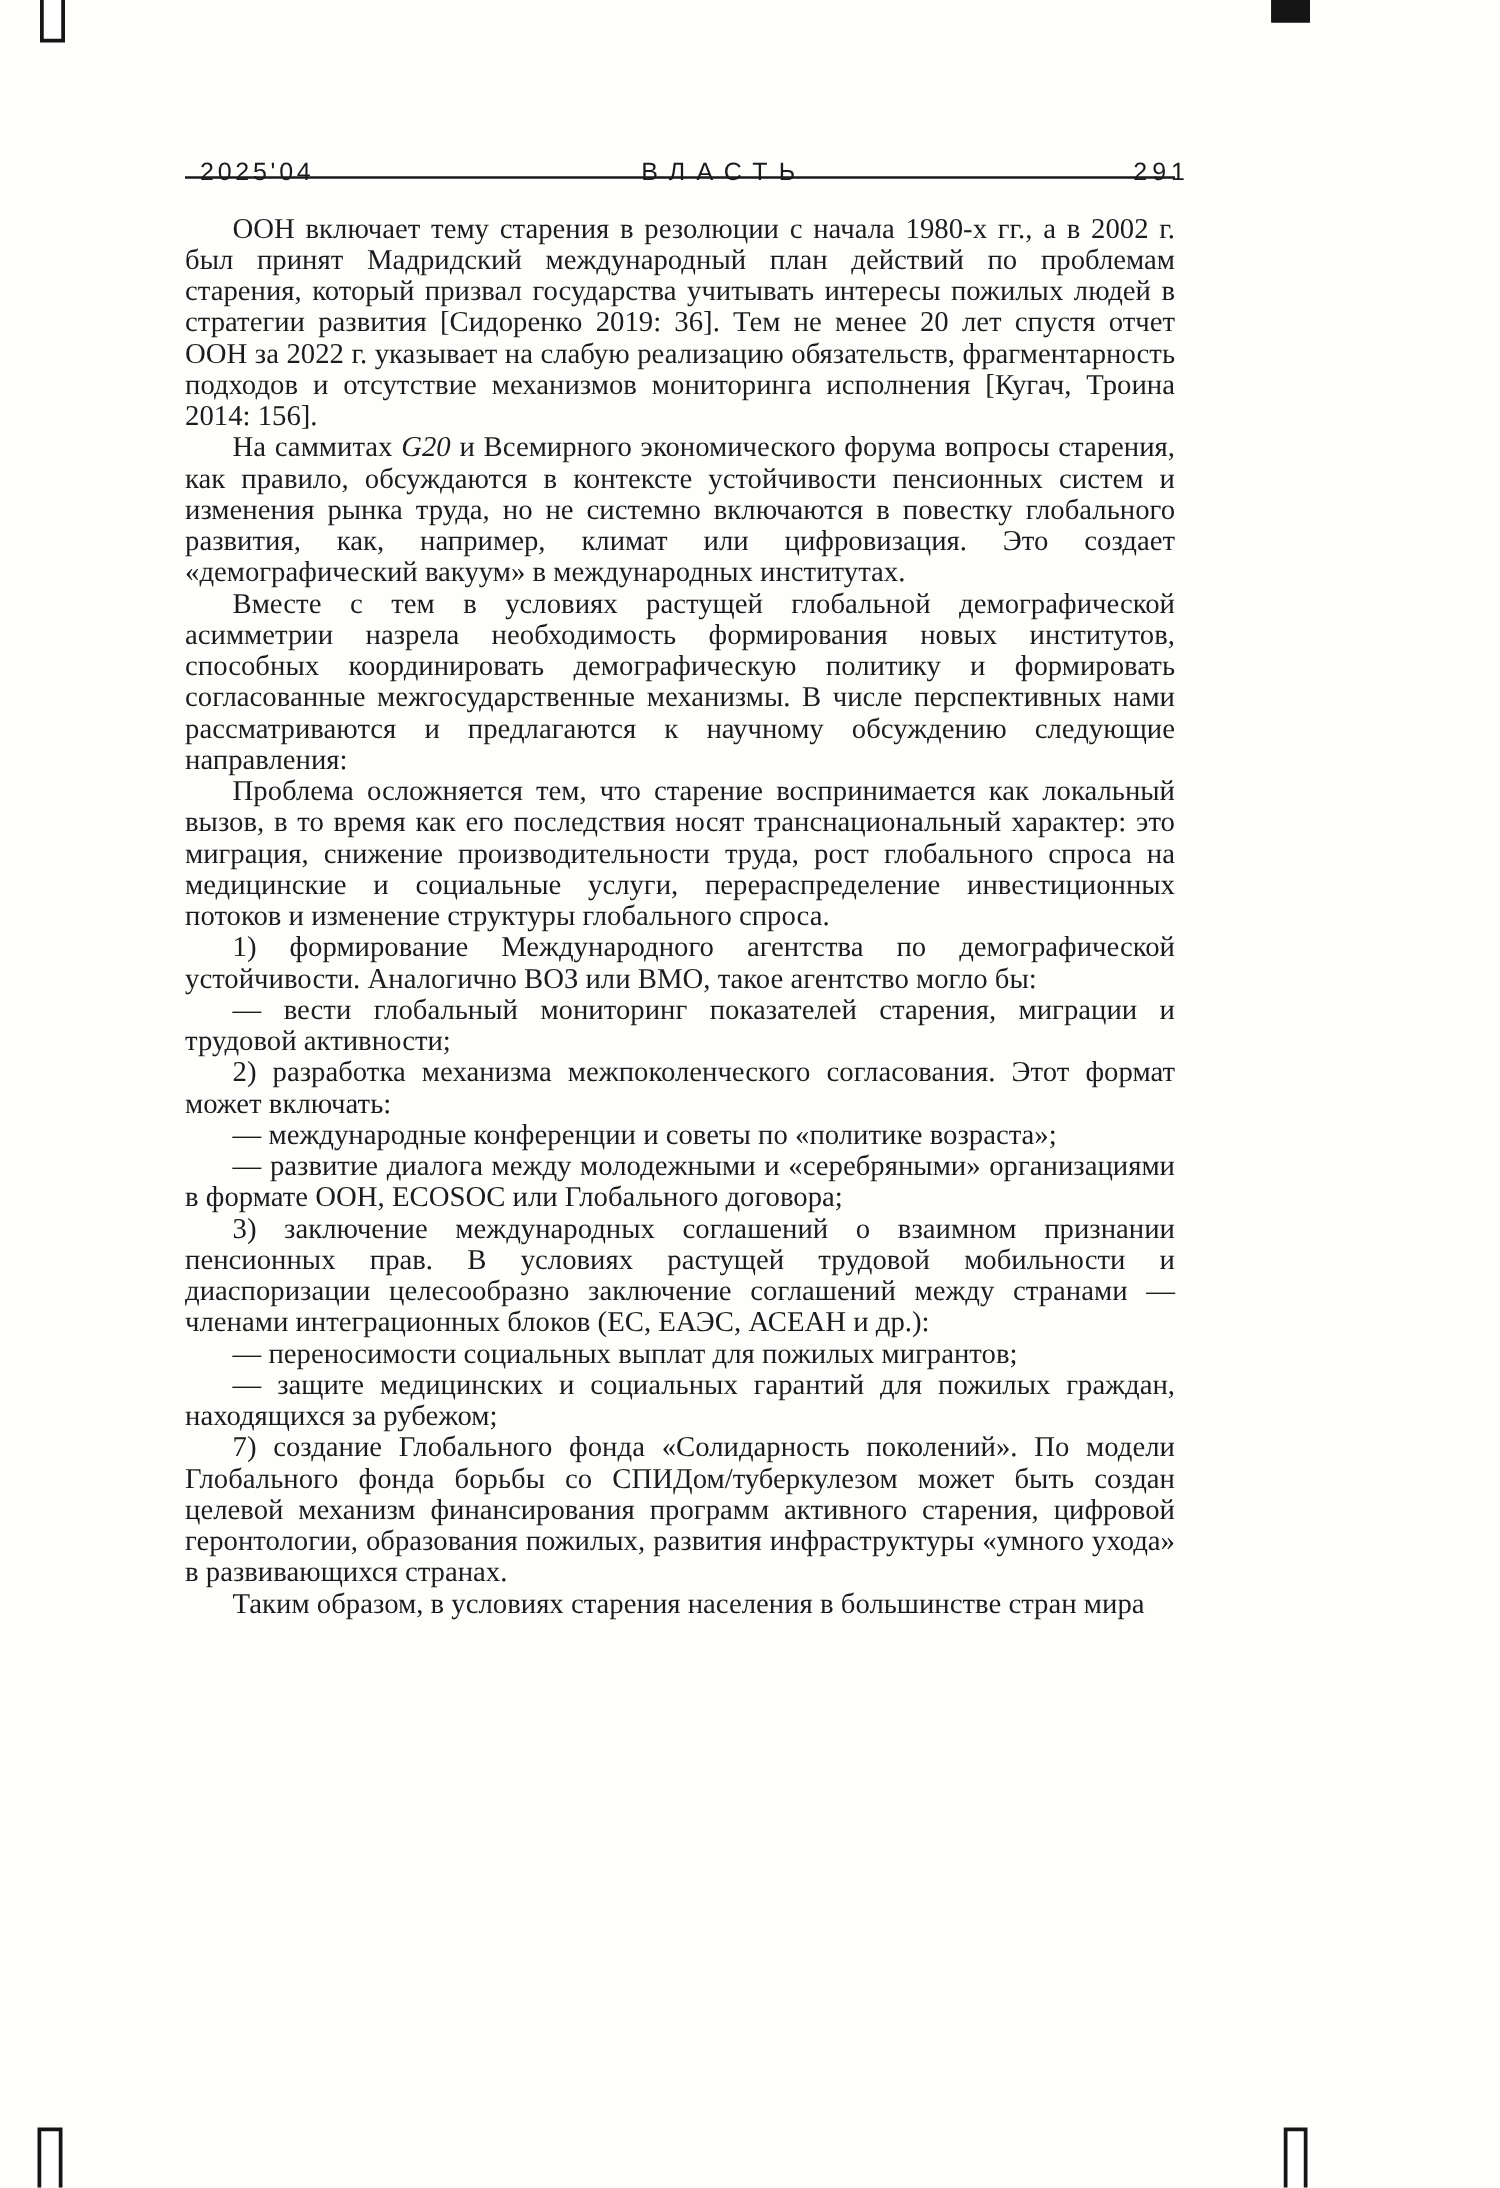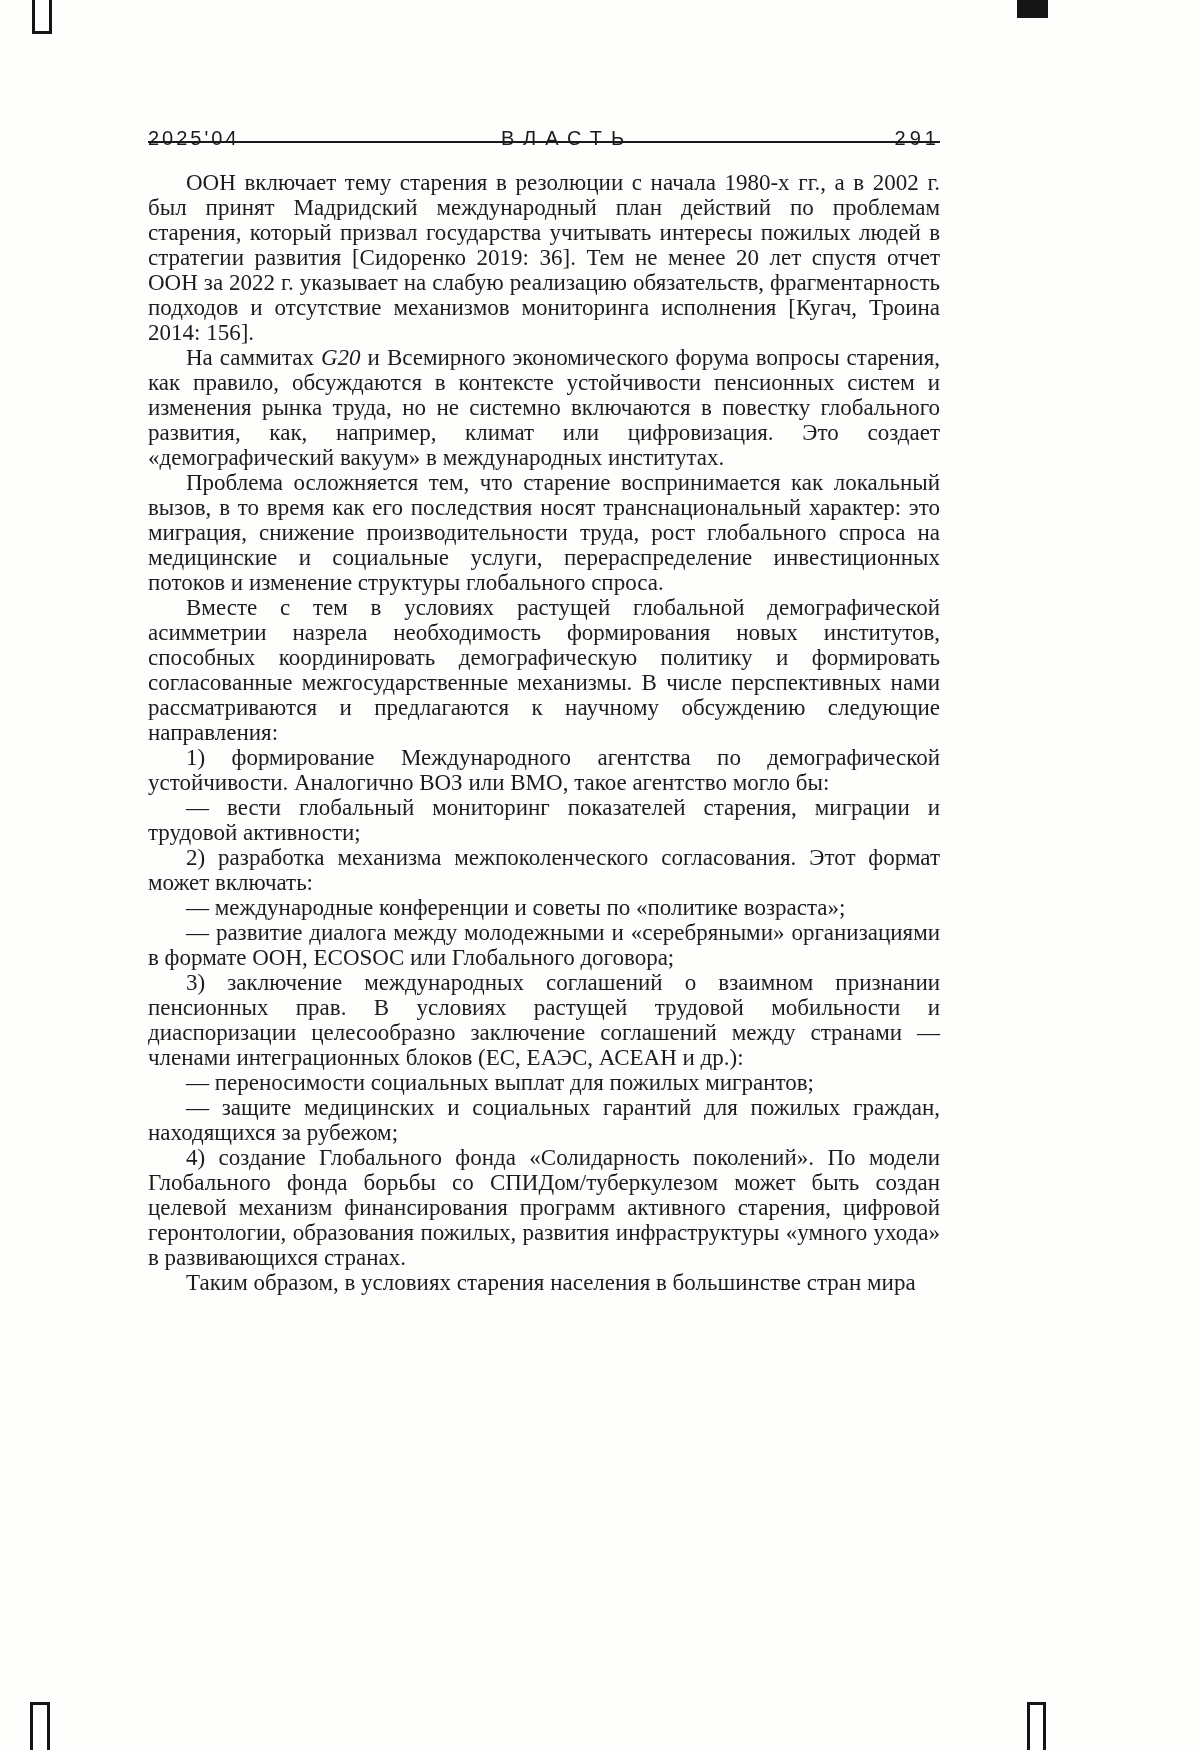--- a/index.html
+++ b/index.html
@@ -28,21 +28,21 @@
   .reg-mark.br { left: 1027px;top: 1702px; width: 19px; height: 70px; }
   .reg-mark.tr {
     left: 1017px; top: -8px; width: 31px; height: 26px;
     background: #151515; border-color: #151515;
   }
 
   
   .page-header {
     position: absolute;
     top: 106px;
-    left: 148px;
+    left: 160px;
     width: 792px;
     display: flex;
     justify-content: space-between;
     align-items: baseline;
     font-family: "Liberation Sans", sans-serif;
     font-size: 20px;
     color: #1a1a1a;
   }
   .page-header .issue   { letter-spacing: 3px; }
   .page-header .journal { letter-spacing: 9px; margin-top: 21px; }
@@ -86,25 +86,25 @@
 <div class="page-header">
   <span class="issue">2025'04</span>
   <span class="journal">ВЛАСТЬ</span>
   <span class="pageno">291</span>
 </div>
 <div class="header-rule"></div>
 
 <div class="article-body">
     <p class="para"><span>ООН включает тему старения в резолюции с начала 1980-х гг., а в 2002 г. был принят Мадридский международный план действий по проблемам старения, который призвал государства учитывать интересы пожилых людей в стратегии развития [Сидоренко 2019: 36]. Тем не менее 20 лет спустя отчет ООН за 2022 г. указывает на слабую реализацию обязательств, фрагментарность подходов и отсутствие механизмов мониторинга исполнения [Кугач, Троина 2014: 156].</span></p>
     <p class="para"><span>На саммитах </span><span style="font-style: italic;">G20</span><span> и Всемирного экономического форума вопросы старения, как правило, обсуждаются в контексте устойчивости пенсионных систем и изменения рынка труда, но не системно включаются в повестку глобального развития, как, например, климат или цифровизация. Это создает «демографический вакуум» в международных институтах.</span></p>
+    <p class="para"><span>Вместе с тем в условиях растущей глобальной демографической асимметрии назрела необходимость формирования новых институтов, способных координировать демографическую политику и формировать согласованные межгосударственные механизмы. В числе перспективных нами рассматриваются и предлагаются к научному обсуждению следующие направления:</span></p>
     <p class="para"><span>Проблема осложняется тем, что старение воспринимается как локальный вызов, в то время как его последствия носят транснациональный характер: это миграция, снижение производительности труда, рост глобального спроса на медицинские и социальные услуги, перераспределение инвестиционных потоков и изменение структуры глобального спроса.</span></p>
-    <p class="para"><span>Вместе с тем в условиях растущей глобальной демографической асимметрии назрела необходимость формирования новых институтов, способных координировать демографическую политику и формировать согласованные межгосударственные механизмы. В числе перспективных нами рассматриваются и предлагаются к научному обсуждению следующие направления:</span></p>
     <p class="para"><span>1) формирование Международного агентства по демографической устойчивости. Аналогично ВОЗ или ВМО, такое агентство могло бы:</span></p>
     <p class="para"><span>— вести глобальный мониторинг показателей старения, миграции и трудовой активности;</span></p>
     <p class="para"><span>2) разработка механизма межпоколенческого согласования. Этот формат может включать:</span></p>
     <p class="para"><span>— международные конференции и советы по «политике возраста»;</span></p>
     <p class="para"><span>— развитие диалога между молодежными и «серебряными» организациями в формате ООН, ECOSOC или Глобального договора;</span></p>
     <p class="para"><span>3) заключение международных соглашений о взаимном признании пенсионных прав. В условиях растущей трудовой мобильности и диаспоризации целесообразно заключение соглашений между странами — членами интеграционных блоков (ЕС, ЕАЭС, АСЕАН и др.):</span></p>
     <p class="para"><span>— переносимости социальных выплат для пожилых мигрантов;</span></p>
     <p class="para"><span>— защите медицинских и социальных гарантий для пожилых граждан, находящихся за рубежом;</span></p>
-    <p class="para"><span>4) создание Глобального фонда «Солидарность поколений». По модели Глобального фонда борьбы со СПИДом/туберкулезом может быть создан целевой механизм финансирования программ активного старения, цифровой геронтологии, образования пожилых, развития инфраструктуры «умного ухода» в развивающихся странах.</span></p>
+    <p class="para"><span>7) создание Глобального фонда «Солидарность поколений». По модели Глобального фонда борьбы со СПИДом/туберкулезом может быть создан целевой механизм финансирования программ активного старения, цифровой геронтологии, образования пожилых, развития инфраструктуры «умного ухода» в развивающихся странах.</span></p>
     <p class="para"><span>Таким образом, в условиях старения населения в большинстве стран мира</span></p>
   </div>
 
 </body></html>

